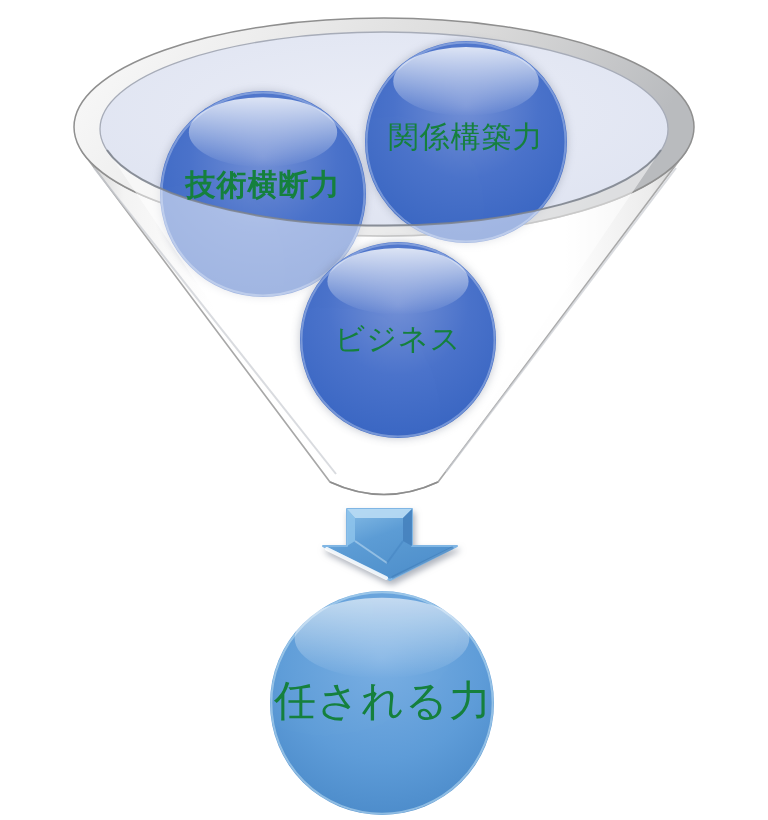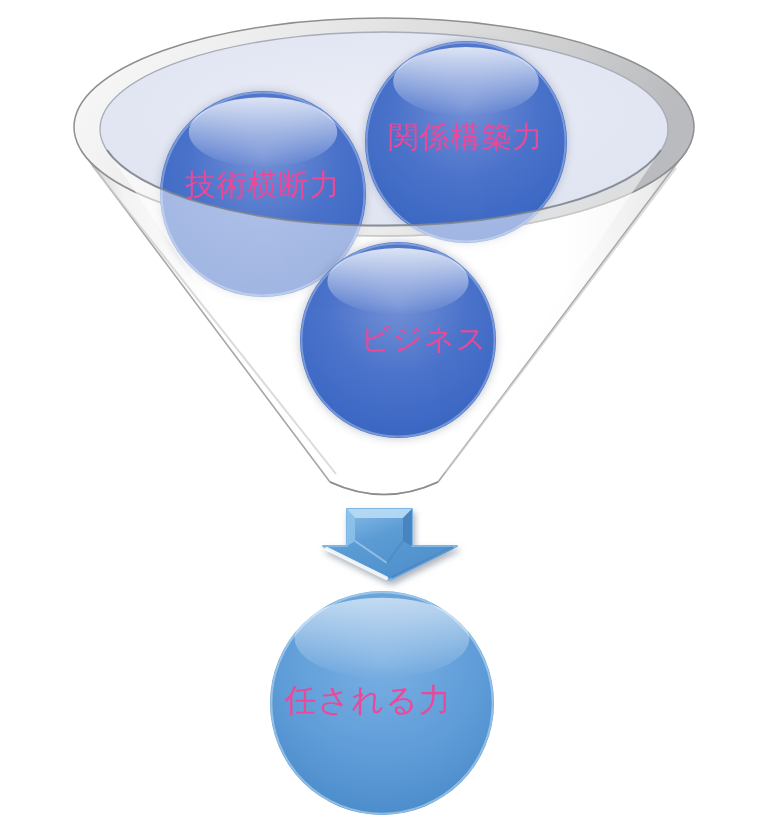--- a/index.html
+++ b/index.html
@@ -16,21 +16,21 @@
     overflow: hidden;
   }
   #canvas svg {
     position: absolute;
     left: 0;
     top: 0;
   }
   .ball-label {
     position: absolute;
     transform: translate(-50%, -50%);
-    color: #ec4899;
+    color: #15803d;
     font-size: 30px;
     letter-spacing: 1px;
     white-space: nowrap;
     text-align: center;
     line-height: 45px;
     user-select: none;
   }
 </style>
 </head>
 <body>
@@ -125,23 +125,23 @@
 
     <g transform="translate(382 703) scale(112)">
       <circle r="1" fill="url(#ballLight)"></circle>
       <circle r="0.988" fill="none" stroke="#BBDCF2" stroke-width="0.018" opacity="0.6"></circle>
       <ellipse cx="0" cy="-0.58" rx="0.78" ry="0.36" fill="url(#gloss)" opacity="0.75"></ellipse>
       <path d="M -0.94 -0.34 A 0.97 0.97 0 0 1 0.26 -0.97" stroke="#FFFFFF" stroke-width="0.045" fill="none" stroke-linecap="round" opacity="0.9" style="filter: blur(1px);"></path>
       <path d="M -0.87 0.5 A 0.97 0.97 0 0 0 -0.42 0.91" stroke="#FFFFFF" stroke-width="0.03" fill="none" stroke-linecap="round" opacity="0.7" style="filter: blur(1px);"></path>
     </g>
   </svg>
 
-  <div class="ball-label" style="left:263px; top:184px;">技術横断力</div>
+  <div class="ball-label" style="left:263px; top:184px;font-weight:bold;">技術横断力</div>
 
   <div class="ball-label" style="left:466px; top:136px;">関係構築力</div>
 
-  <div class="ball-label" style="left:398px; top:338px;margin-left:26px;">
+  <div class="ball-label" style="left:398px; top:338px;">
     <div>ビジネス</div>
   </div>
 
-  <div class="ball-label" style="left:368px; top:700px; font-size:32px;">任される力</div>
+  <div class="ball-label" style="left:383px; top:700px; font-size:42px;">任される力</div>
 
 </div>
 
 </body></html>

